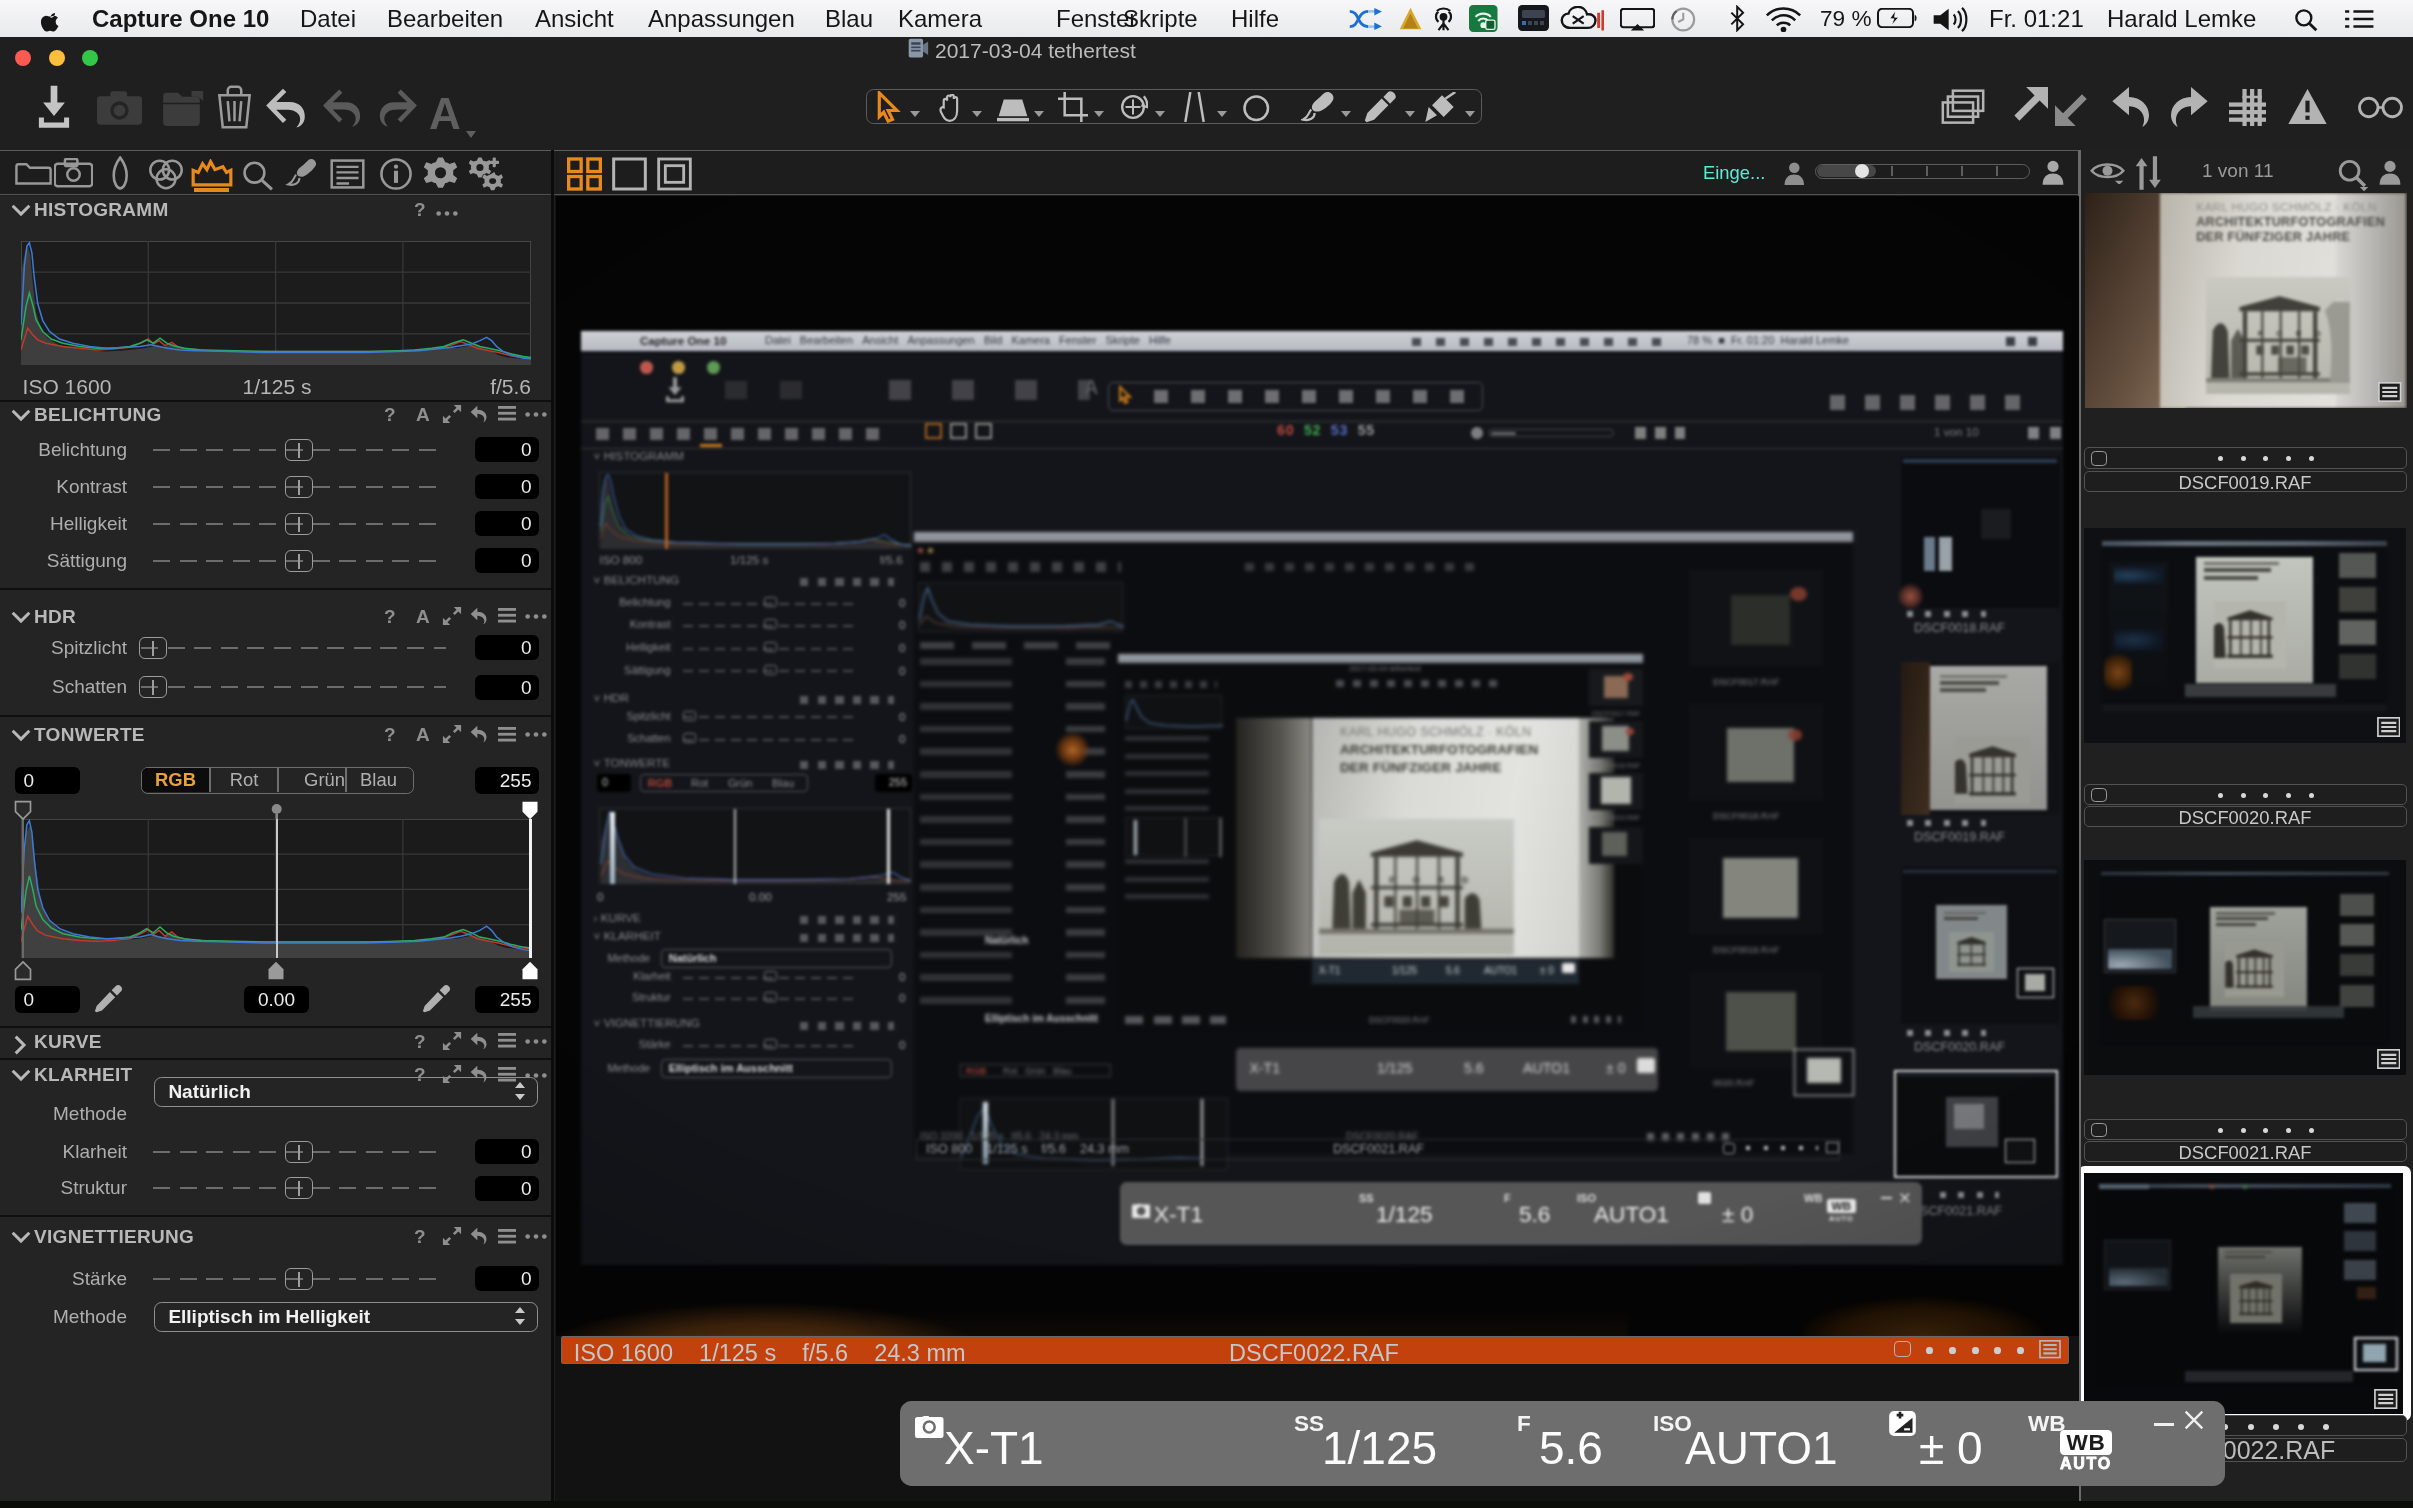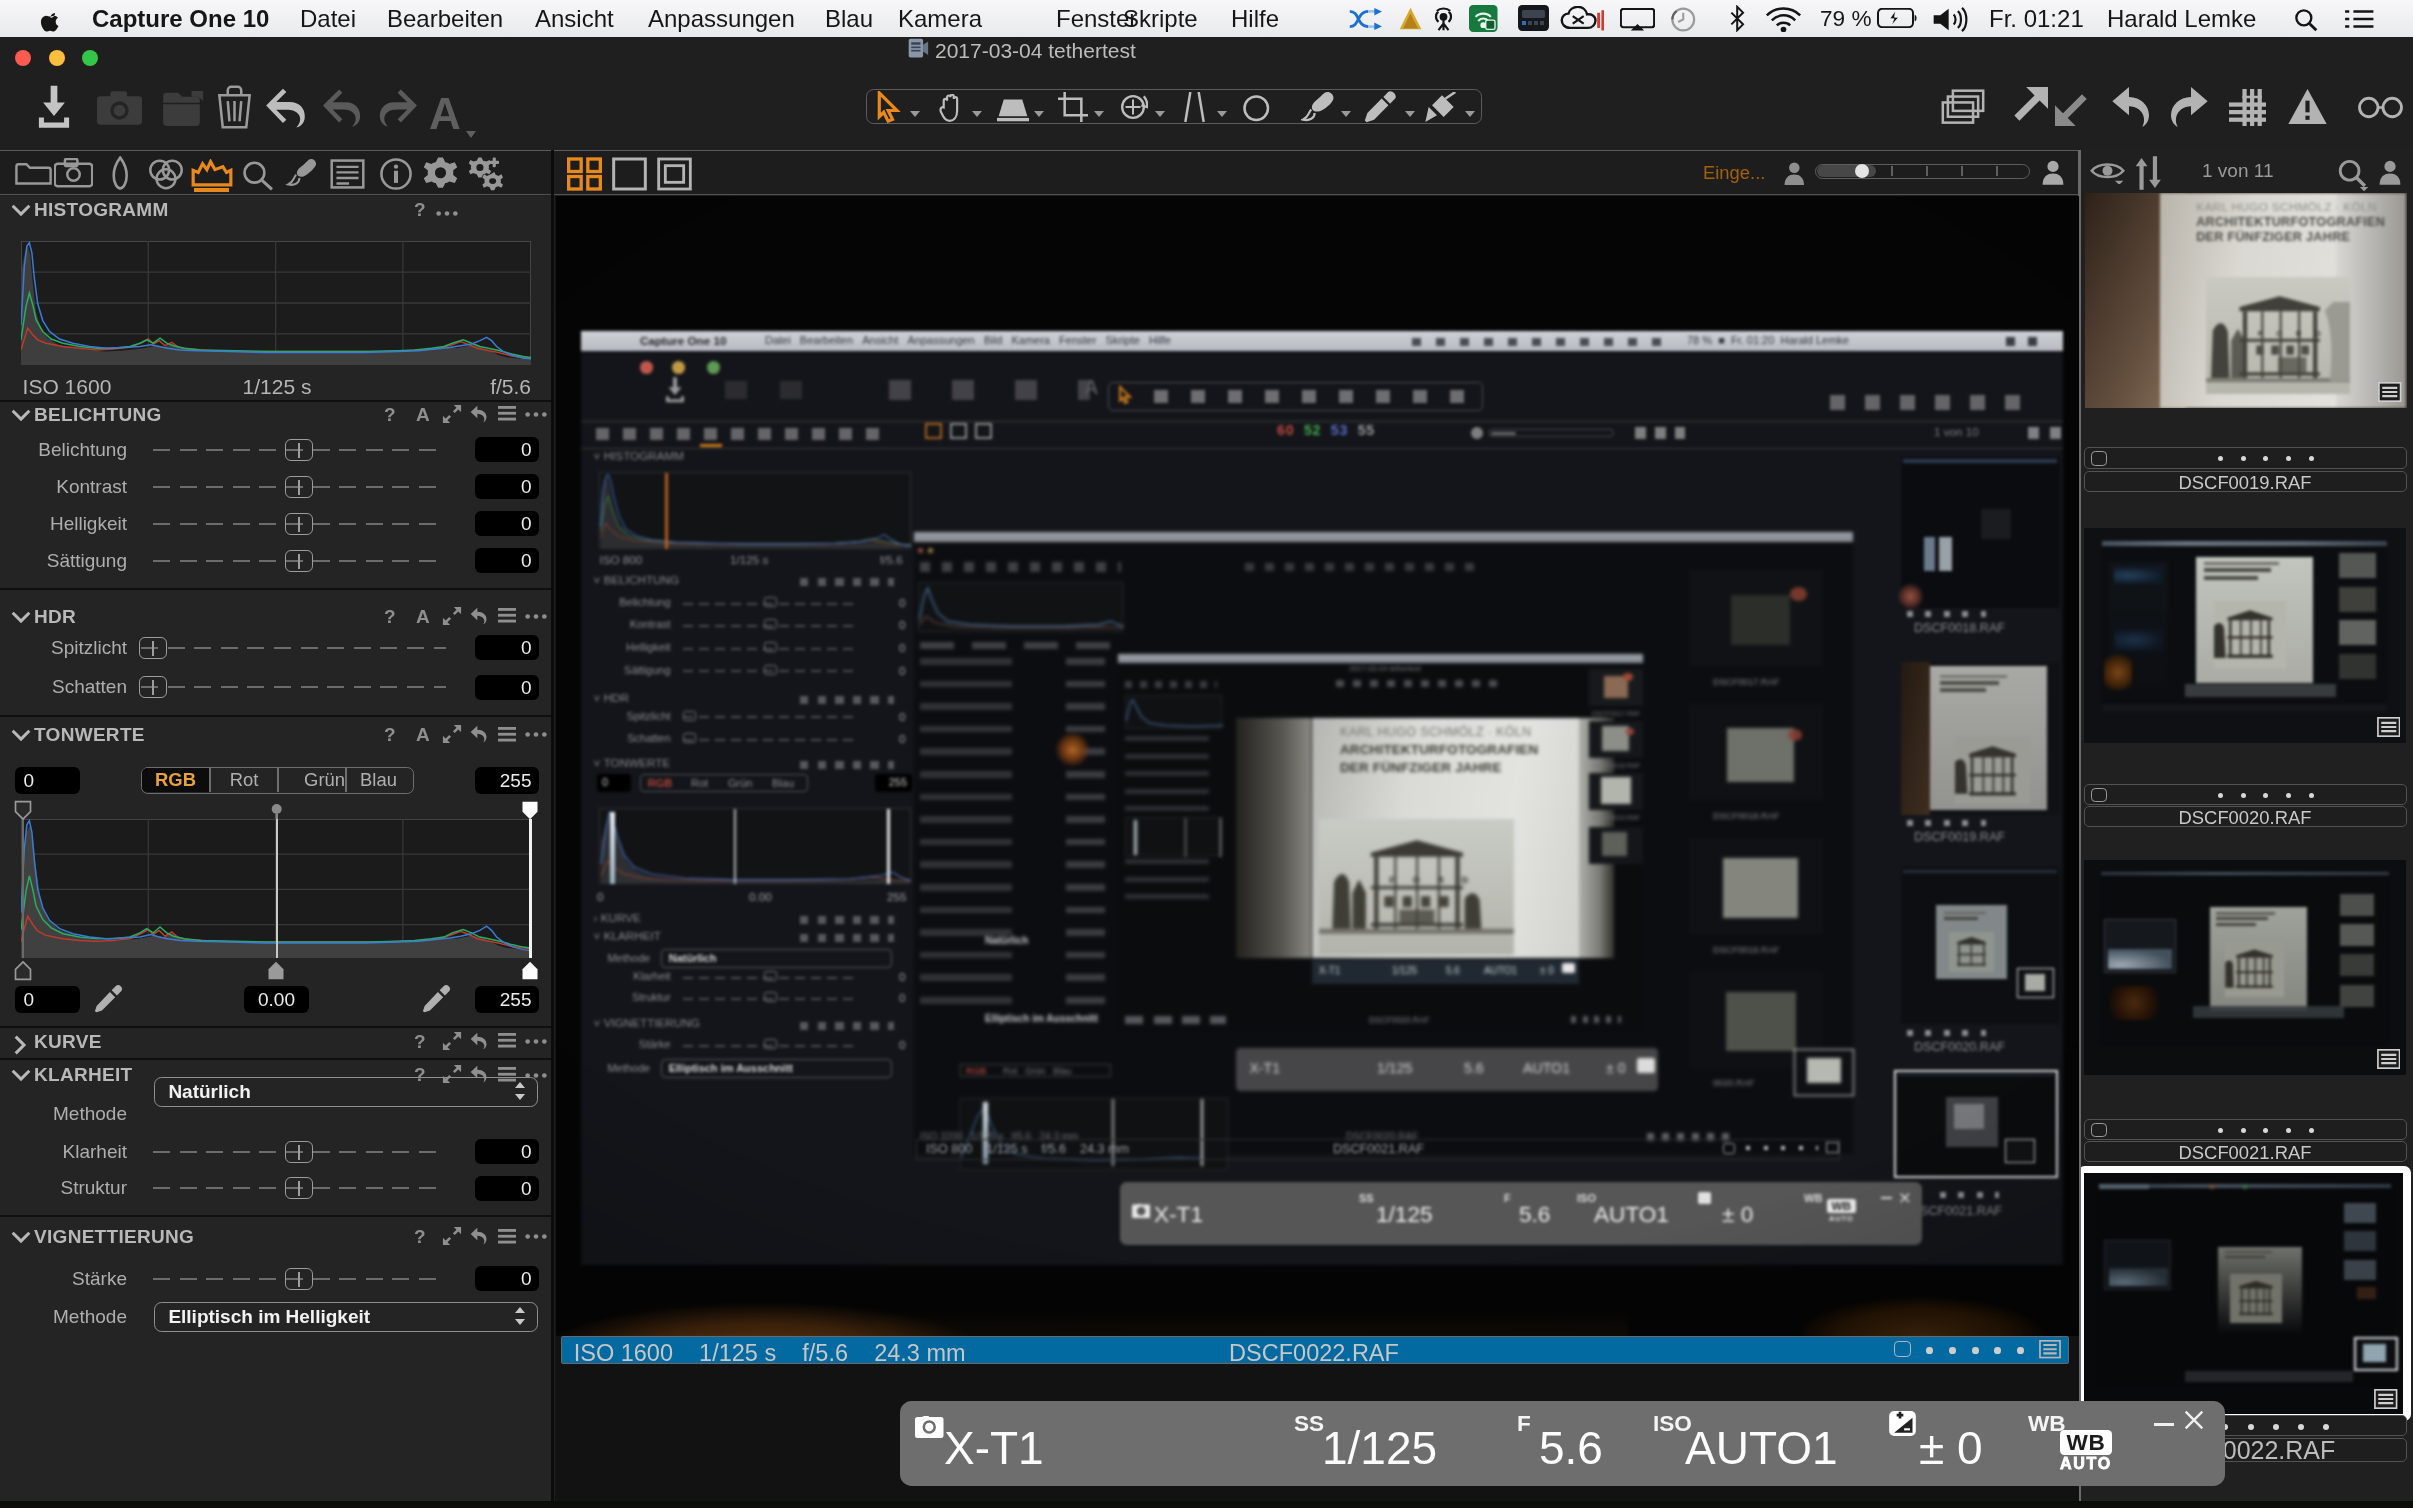--- a/index.html
+++ b/index.html
@@ -584,21 +584,21 @@
         </g>
       </svg>
     <svg class="ab" style="left:612px;top:5.9px" width="35" height="34" viewBox="0 0 42 40">
         <rect x="2" y="2" width="38" height="36" fill="none" stroke="#b3b3b3" stroke-width="3.6"></rect>
       </svg>
     <svg class="ab" style="left:657px;top:5.9px" width="35" height="34" viewBox="0 0 42 40">
         <rect x="2" y="2" width="38" height="36" fill="none" stroke="#b3b3b3" stroke-width="3.4"></rect>
         <rect x="10" y="10" width="22" height="20" fill="none" stroke="#b3b3b3" stroke-width="3.4"></rect>
       </svg>
 
-    <span class="t" style="left:1703px;top:11px;font-size:18.4px;color:#a16207">Einge...</span>
+    <span class="t" style="left:1703px;top:11px;font-size:18.4px;color:#5eead4">Einge...</span>
     <svg class="ab" style="left:1783px;top:10px" width="22.6" height="24" viewBox="0 0 30 32">
         <circle cx="15" cy="9" r="7" fill="#8e8e8e"></circle>
         <path d="M2 32 C2 22 8 18 15 18 C22 18 28 22 28 32z" fill="#8e8e8e"></path>
       </svg>
     <div class="ab" style="left:1815px;top:12.6px;width:215px;height:15px;border:1.7px solid #5e5e5e;border-radius:8.4px"></div>
     <div class="ab" style="left:1817px;top:14.2px;width:59px;height:11.7px;background:#474747;border-radius:6.7px"></div>
     <div class="ab" style="left:1891px;top:15px;width:1.7px;height:10px;background:#5e5e5e"></div>
     <div class="ab" style="left:1926px;top:15px;width:1.7px;height:10px;background:#5e5e5e"></div>
     <div class="ab" style="left:1961px;top:15px;width:1.7px;height:10px;background:#5e5e5e"></div>
     <div class="ab" style="left:1996px;top:15px;width:1.7px;height:10px;background:#5e5e5e"></div>
@@ -1351,21 +1351,21 @@
     <div class="ab" style="left:1167px;top:947px;width:11.7px;height:11px;border:1.3px solid #9aa0a5;border-radius:2.5px"></div>
     <div class="ab" style="left:1190px;top:950px;width:72px;height:4.2px;background-image:repeating-linear-gradient(90deg,#b2b6ba 0 4.2px,rgba(0,0,0,0) 4.2px 17.6px)"></div>
     <div class="ab" style="left:1270px;top:946px;width:12.6px;height:11px;border:1.3px solid #9aa0a5"></div>
 
     <div class="ab" style="left:499px;top:536px;width:35px;height:35px;border-radius:50%;background:radial-gradient(circle,#c06a24 0%,#7a3c10 40%,transparent 72%);opacity:0.85"></div>
     <div class="ab" style="left:1342px;top:387px;width:25px;height:27px;border-radius:50%;background:radial-gradient(circle,#a45848 0%,#5e3028 45%,transparent 75%);opacity:0.9"></div>
     <div class="ab" style="left:0;top:0;width:1523px;height:1140px;background:radial-gradient(115% 95% at 50% 42%,rgba(0,0,0,0) 55%,rgba(0,0,0,0.42) 95%)"></div>
    </div>
   </div>
   
-  <div class="ab" style="left:561px;top:1336px;width:1508px;height:28px;background:#0369a1;border:1.7px solid #686868;border-radius:1.7px">
+  <div class="ab" style="left:561px;top:1336px;width:1508px;height:28px;background:#c2410c;border:1.7px solid #686868;border-radius:1.7px">
     <span class="t" style="left:11.7px;top:2.5px;font-size:23.5px;color:#c6c6c6">ISO 1600&nbsp;&nbsp;&nbsp;&nbsp;1/125 s&nbsp;&nbsp;&nbsp;&nbsp;f/5.6&nbsp;&nbsp;&nbsp;&nbsp;24.3 mm</span>
     <span class="t" style="left:752px;top:2.5px;font-size:23.5px;color:#c6c6c6;transform:translateX(-50%)">DSCF0022.RAF</span>
     <div class="ab" style="left:1332px;top:4.2px;width:17px;height:16px;border:1.7px solid #b5b5b5;border-radius:4.2px"></div>
     <div class="ab" style="left:1364px;top:10px;width:6.7px;height:6.7px;border-radius:50%;background:#cdcdcd"></div>
     <div class="ab" style="left:1387px;top:10px;width:6.7px;height:6.7px;border-radius:50%;background:#cdcdcd"></div>
     <div class="ab" style="left:1410px;top:10px;width:6.7px;height:6.7px;border-radius:50%;background:#cdcdcd"></div>
     <div class="ab" style="left:1432px;top:10px;width:6.7px;height:6.7px;border-radius:50%;background:#cdcdcd"></div>
     <div class="ab" style="left:1455px;top:10px;width:6.7px;height:6.7px;border-radius:50%;background:#cdcdcd"></div>
     <svg class="ab" style="left:1477px;top:3.4px" width="22" height="18.4" viewBox="0 0 26 22">
         <rect x="1" y="1" width="24" height="20" fill="none" stroke="#b5b5b5" stroke-width="2"></rect>

